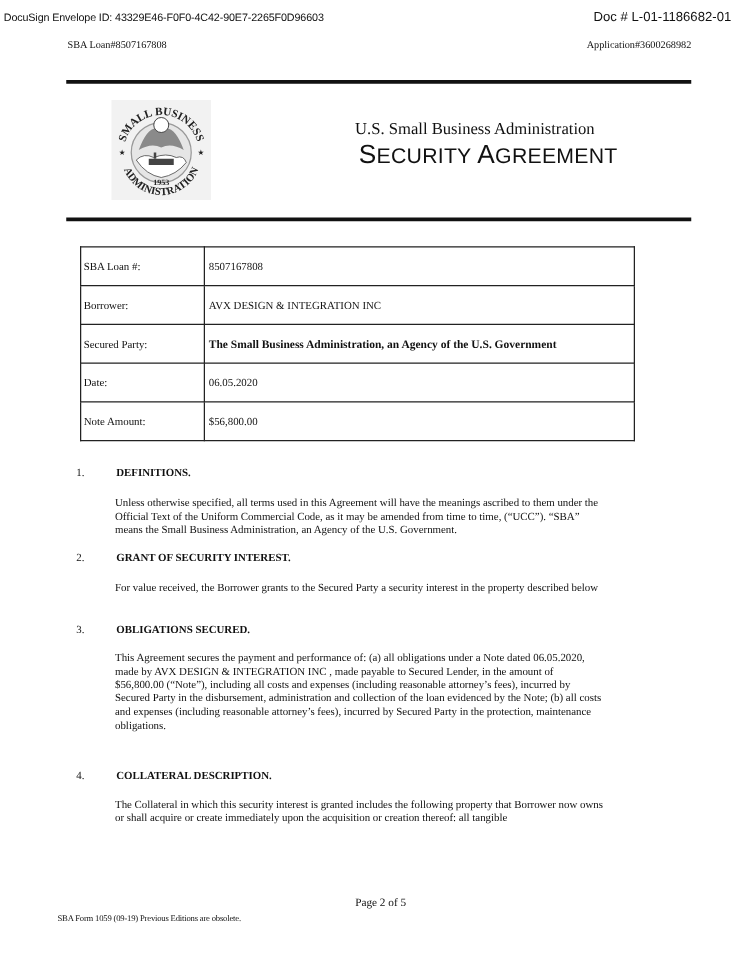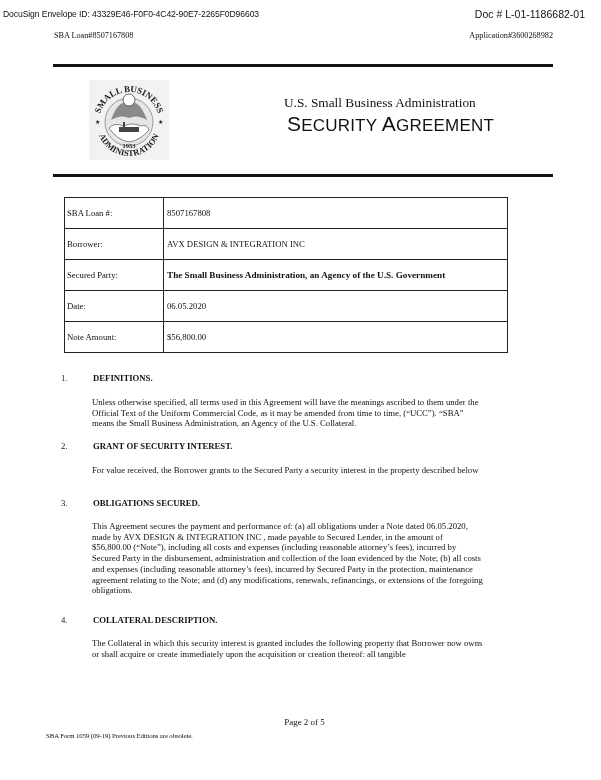--- a/index.html
+++ b/index.html
@@ -94,38 +94,37 @@
     <td class="value">$56,800.00</td>
   </tr>
 </tbody>
   </table>
 
 <div class="abs serif sec-num" style="top:373px">1.</div>
 <div class="abs serif sec-head" style="top:373px">DEFINITIONS.</div>
 <div class="abs serif sec-body" style="top:397px">
   <div>Unless otherwise specified, all terms used in this Agreement will have the meanings ascribed to them under the</div>
   <div>Official Text of the Uniform Commercial Code, as it may be amended from time to time, (“UCC”). “SBA”</div>
-  <div>means the Small Business Administration, an Agency of the U.S. Collateral.</div>
+  <div>means the Small Business Administration, an Agency of the U.S. Government.</div>
 </div>
 
 <div class="abs serif sec-num" style="top:441px">2.</div>
 <div class="abs serif sec-head" style="top:441px">GRANT OF SECURITY INTEREST.</div>
 <div class="abs serif sec-body" style="top:465px">
   <div>For value received, the Borrower grants to the Secured Party a security interest in the property described below</div>
 </div>
 
 <div class="abs serif sec-num" style="top:498px">3.</div>
 <div class="abs serif sec-head" style="top:498px">OBLIGATIONS SECURED.</div>
 <div class="abs serif sec-body" style="top:521px">
   <div>This Agreement secures the payment and performance of: (a) all obligations under a Note dated 06.05.2020,</div>
   <div>made by AVX DESIGN &amp; INTEGRATION INC , made payable to Secured Lender, in the amount of</div>
   <div> $56,800.00 (“Note”), including all costs and expenses (including reasonable attorney’s fees), incurred by</div>
   <div>Secured Party in the disbursement, administration and collection of the loan evidenced by the Note; (b) all costs</div>
   <div>and expenses (including reasonable attorney’s fees), incurred by Secured Party in the protection, maintenance</div>
-  <div>agreement relating to the Note; and (d) any modifications, renewals, refinancings, or extensions of the foregoing</div>
   <div>obligations.</div>
 </div>
 
 <div class="abs serif sec-num" style="top:615px">4.</div>
 <div class="abs serif sec-head" style="top:615px">COLLATERAL DESCRIPTION.</div>
 <div class="abs serif sec-body" style="top:638px">
   <div>The Collateral in which this security interest is granted includes the following property that Borrower now owns</div>
   <div>or shall acquire or create immediately upon the acquisition or creation thereof: all tangible</div>
 </div>
 

